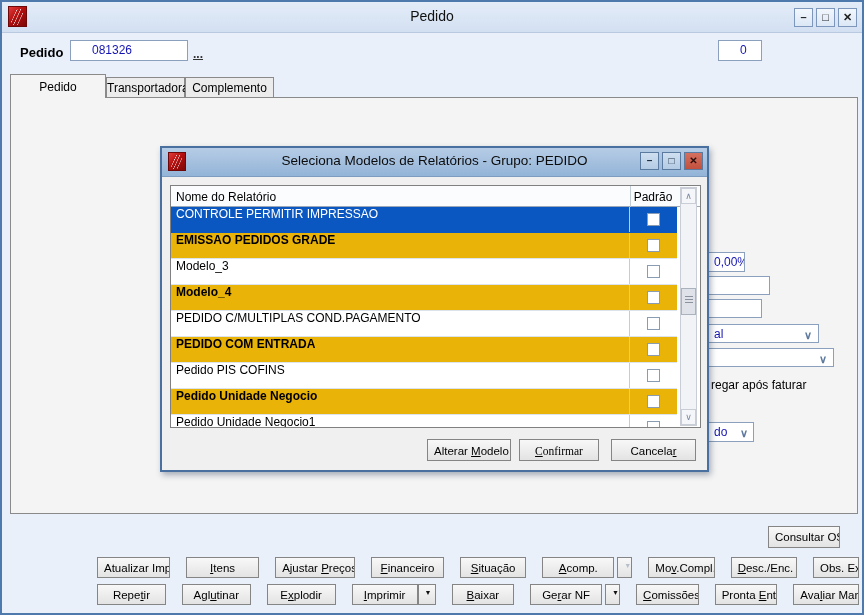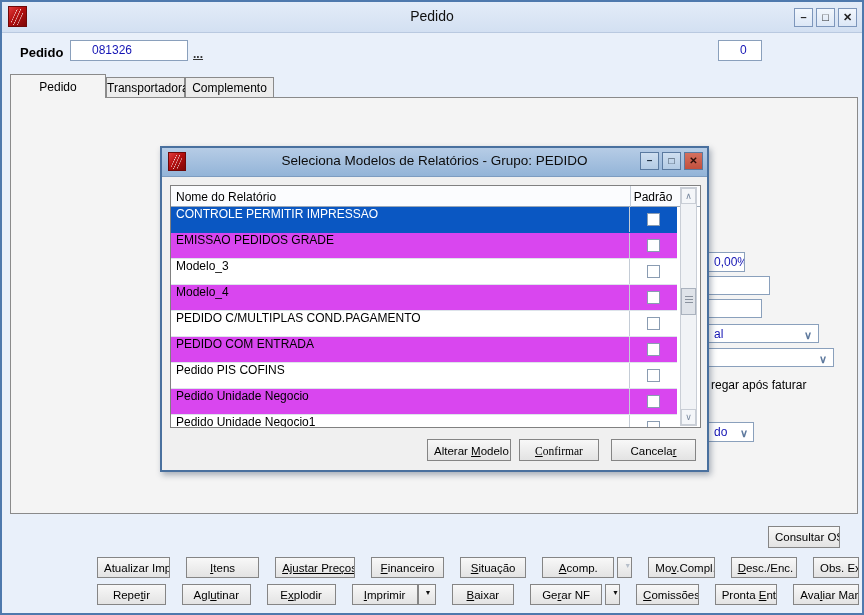--- a/index.html
+++ b/index.html
@@ -58,21 +58,21 @@
   .dlg-title{position:absolute;left:0;top:5px;width:100%;text-align:center;font-size:13.5px;color:#0c0c0c;}
   .dlg-btns{position:absolute;right:4px;top:4px;display:flex;gap:3px;}
   .dbtn{width:19px;height:18px;border:1px solid #5a7aa0;box-sizing:border-box;background:linear-gradient(#cfdff0,#b3cbe4);font-size:10px;font-weight:bold;color:#1b2b3b;text-align:center;line-height:16px;}
   .dbtn.close{background:linear-gradient(#d4705f,#c2503e);color:#2b0d08;}
   .dlg-table{position:absolute;left:8px;top:37px;width:531px;height:243px;background:#fff;border:1px solid #808080;box-sizing:border-box;overflow:hidden;}
   .thead{position:absolute;left:0;top:0;width:100%;height:21px;background:#fbfcfe;border-bottom:1px solid #9aa8b8;box-sizing:border-box;font-size:12px;color:#000;}
   .th-name{position:absolute;left:5px;top:4px;}
   .th-padrao{position:absolute;left:459px;top:4px;width:45px;text-align:center;border-left:1px solid #c4ccd6;height:21px;margin-top:-4px;padding-top:4px;box-sizing:border-box;}
   .rows{position:absolute;left:0;top:21px;width:506px;height:221px;overflow:hidden;}
   .trow{position:relative;height:26px;display:flex;box-sizing:border-box;border-bottom:1px solid #dde3ea;background:#fff;cursor:pointer;}
-  .trow.alt{background:#d946ef;}
+  .trow.alt{background:#eab308;font-weight:bold;}
   .trow.sel{background:#0a57c2;border-bottom:1px solid #0a57c2;}
   .tname{flex:1;font-size:12px;color:#000;padding:0 0 0 5px;white-space:nowrap;overflow:hidden;}
   .trow.sel .tname{color:#fff;}
   .tcell{width:47px;border-left:1px solid #c4ccd6;display:flex;align-items:center;justify-content:center;}
   
   .sbar{position:absolute;right:3px;top:1px;width:17px;height:239px;background:#f1f3f6;border:1px solid #c9ced6;box-sizing:border-box;}
   .sarrow{position:absolute;left:0;width:15px;height:16px;background:#f4f6f9;border:1px solid #c9ced6;box-sizing:border-box;color:#7a8aa0;font-size:9px;text-align:center;line-height:14px;}
   .sthumb{position:absolute;left:0;top:100px;width:15px;height:27px;background:#dfe3e9;border:1px solid #aab2be;box-sizing:border-box;}
   .sthumb:before{content:"";position:absolute;left:3px;top:10px;width:8px;height:1px;background:#8a929e;box-shadow:0 3px 0 #8a929e,0 -3px 0 #8a929e;}
   .dlg-actions{position:absolute;left:0;top:291px;width:100%;height:22px;}
@@ -195,21 +195,21 @@
   <span class="tot-v" style="left:150px;width:67px;">7,73</span>
   <span class="tot-l" style="left:307px;">Total Pedido</span>
   <span class="tot-v" style="left:500px;width:62px;">81,31</span>
   <span class="tot-l" style="left:618px;">Total Faturado</span>
   <span class="tot-v" style="left:774px;width:62px;">81,31</span>
 
   <button class="btn consultar">Consultar OS</button>
   <div id="row1">
       <button class="btn" style="width: 84px;">Atualizar Imp.</button>
       <button class="btn" style="width: 84px;"><u>I</u>tens</button>
-      <button class="btn" style="width: 92px; text-decoration: underline;">Ajustar <u>P</u>reços</button>
+      <button class="btn" style="width: 92px;">Ajustar <u>P</u>reços</button>
       <button class="btn" style="width: 84px;"><u>F</u>inanceiro</button>
       <button class="btn" style="width: 76px;"><u>S</u>ituação</button>
       <div class="grp">
         <button class="btn" style="width: 72px;"><u>A</u>comp.</button>
         <button class="btn arrow-btn dis"></button>
       </div>
       <button class="btn" style="width: 76px;">Mo<u>v</u>.Compl.</button>
       <button class="btn" style="width: 76px;"><u>D</u>esc./Enc.</button>
       <button class="btn" style="width: 52px; text-align: right;">Obs. Ex<u>p</u>.</button>
     </div>

